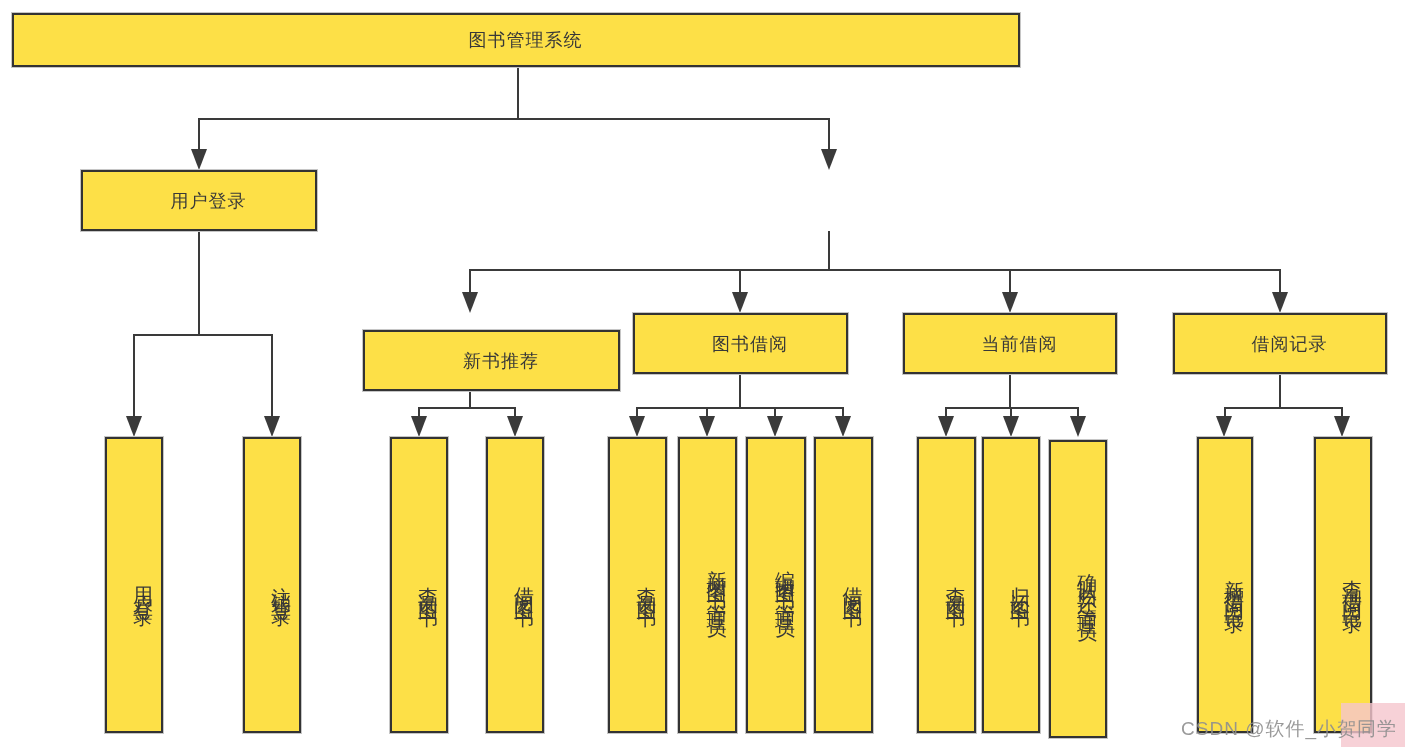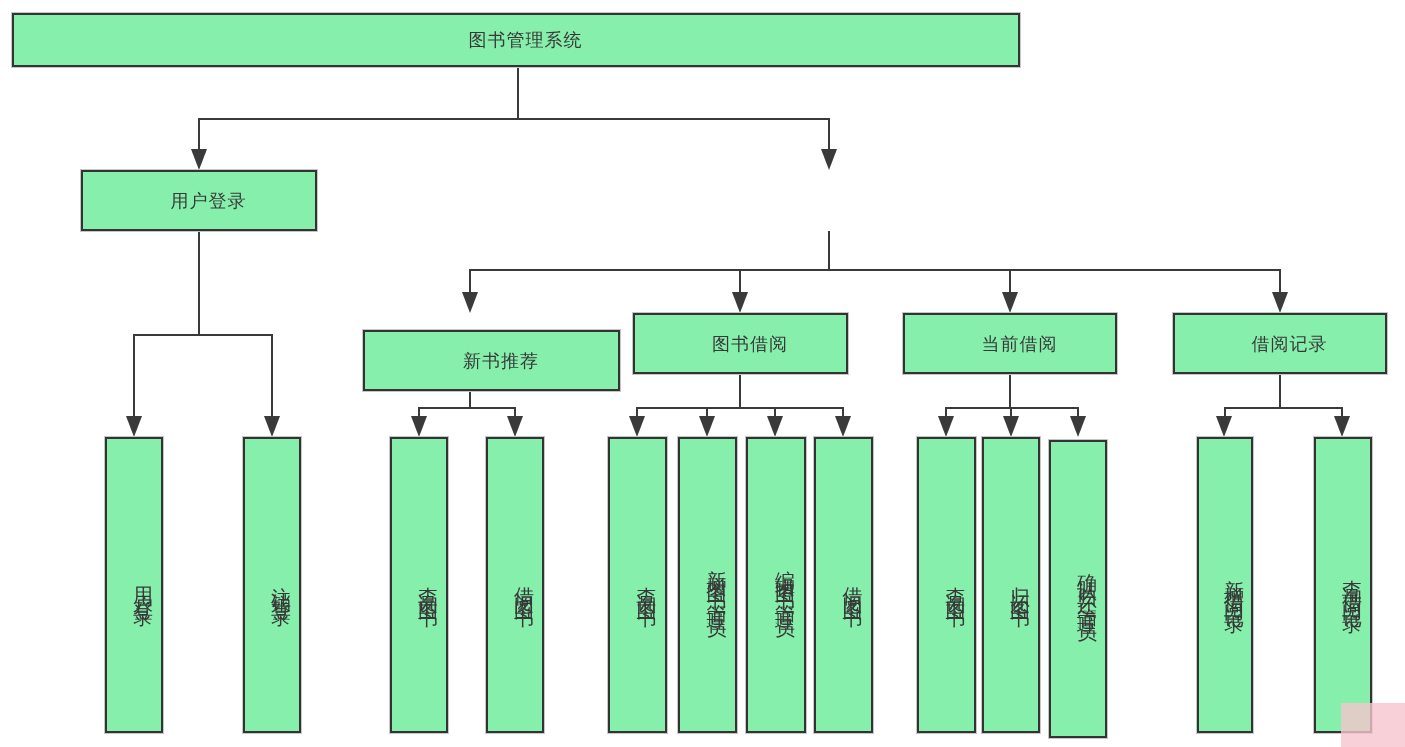--- a/index.html
+++ b/index.html
@@ -1,21 +1,21 @@
 <!DOCTYPE html>
 <html><head>
 <meta charset="utf-8">
 <style>
   html,body{margin:0;padding:0;background:#fff;}
   .canvas{
     position:relative;width:1405px;height:747px;background:#fff;overflow:hidden;
     font-family:"Liberation Sans","DejaVu Sans",sans-serif;
   }
   .box{
-    position:absolute;background:#86efac;border:2px solid #333;
+    position:absolute;background:#fde047;border:2px solid #333;
     box-shadow:0 0 0 1px #c6c6c6;box-sizing:border-box;
     display:flex;align-items:center;justify-content:center;padding-left:19px;
   }
   .box span{color:#383838;}
   .hdr span{font-size:18px;letter-spacing:1px;white-space:nowrap;}
   .leaf .v{
     writing-mode:vertical-rl;text-orientation:mixed;
     font-size:20px;letter-spacing:7px;line-height:1.1;white-space:nowrap;
   }
   .ln{position:absolute;background:#3a3a3a;}
@@ -150,14 +150,15 @@
   </div>
 
   <div class="box leaf" style="left:1197px;top:437px;width:56px;height:296px;">
     <span class="v">新增借阅记录</span>
   </div>
   <div class="box leaf" style="left:1314px;top:437px;width:58px;height:296px;">
     <span class="v">查询借阅记录</span>
   </div>
 
   <div class="pink"></div>
+  <div class="wm">CSDN @软件_小贺同学</div>
 
 </div>
 
 </body></html>

